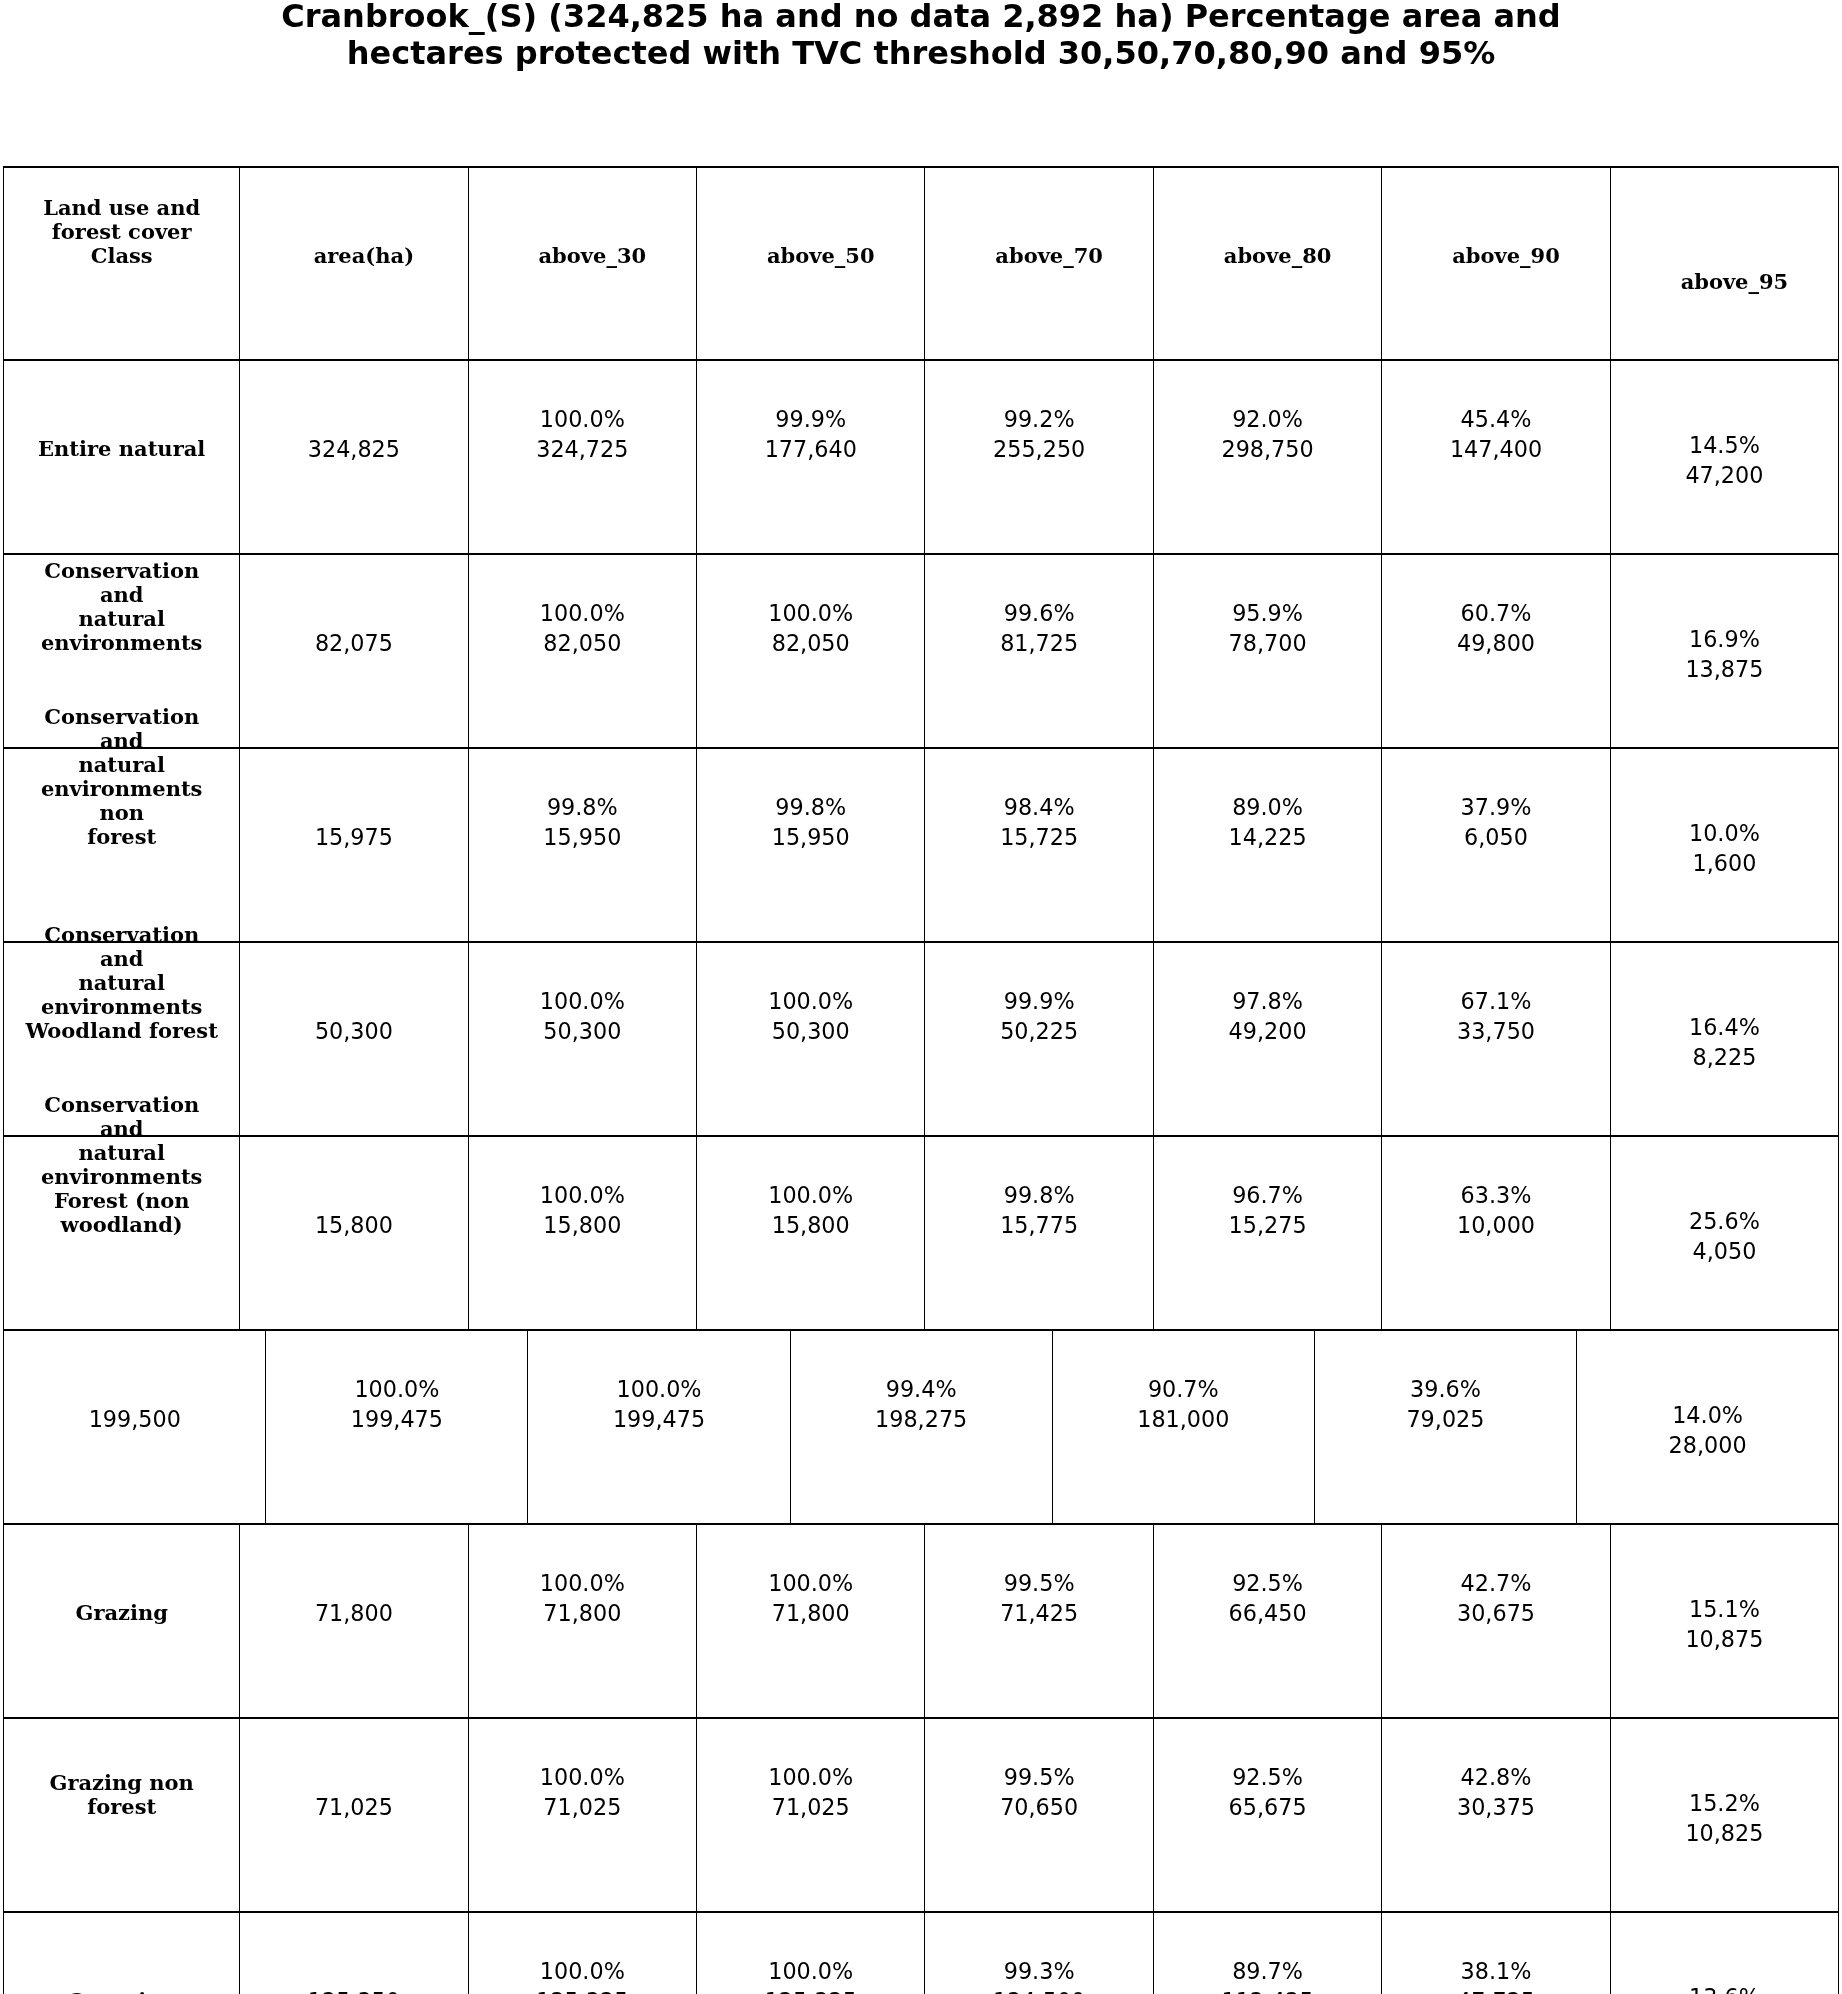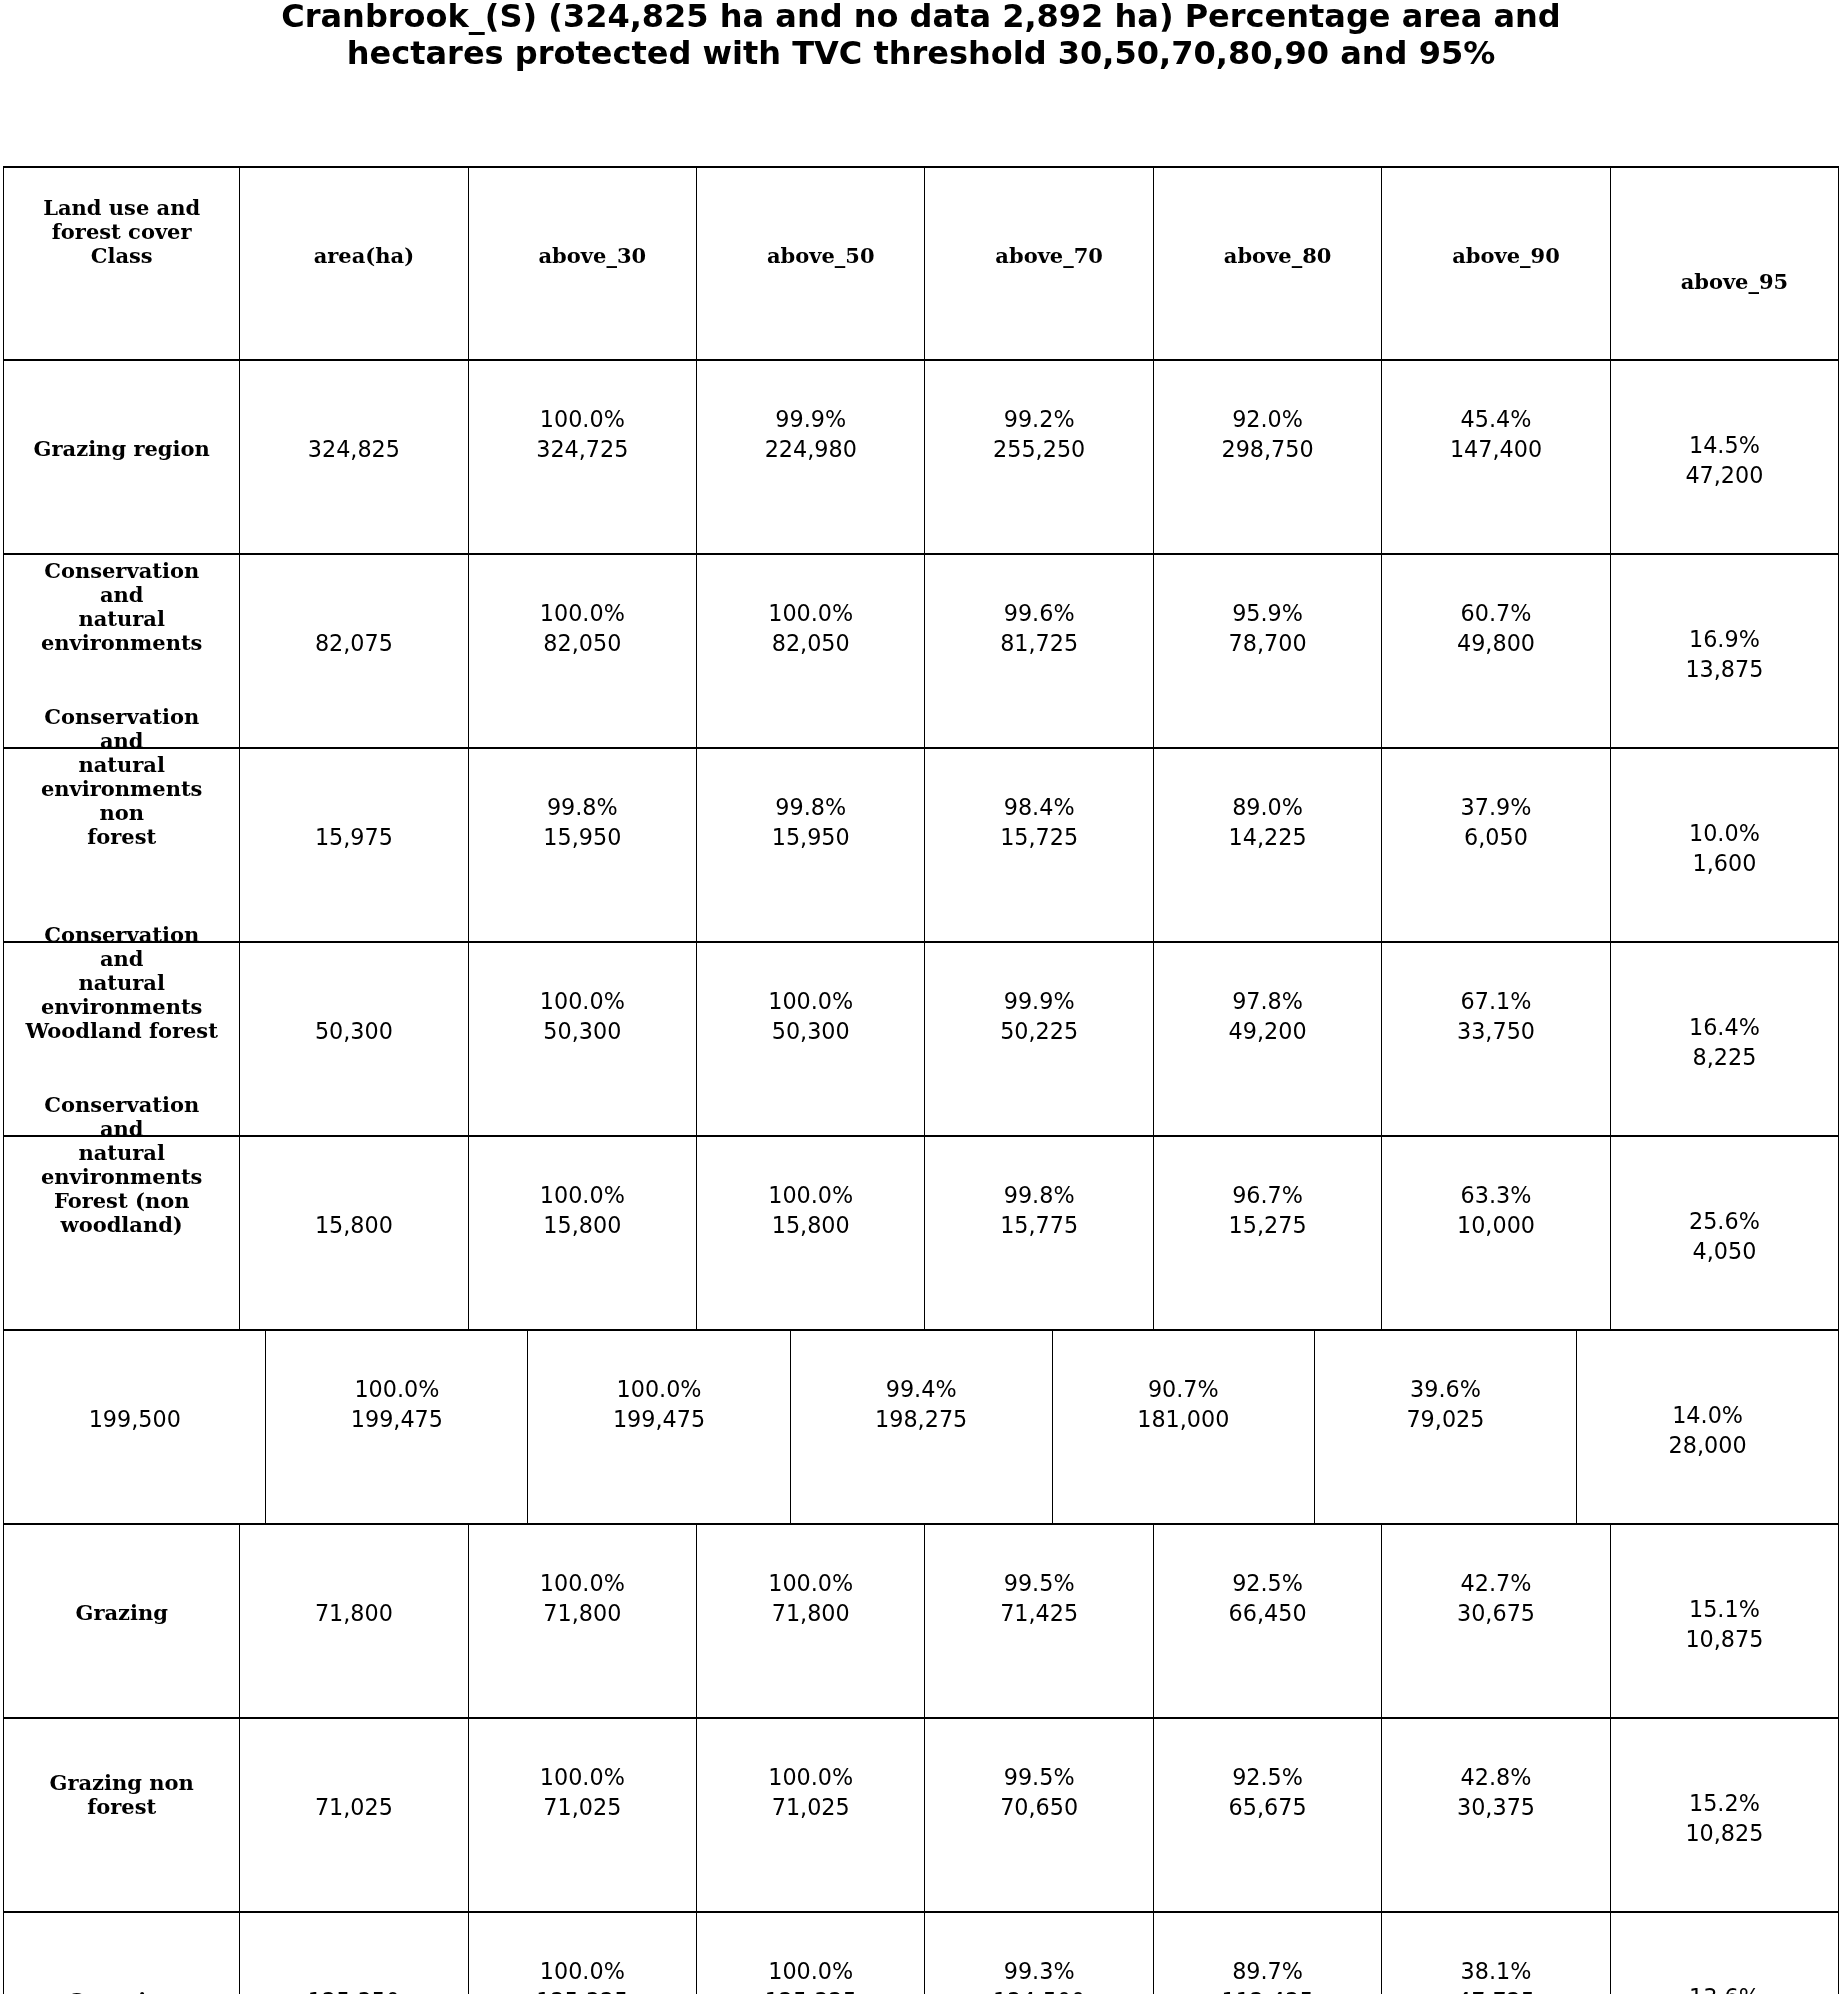--- a/index.html
+++ b/index.html
@@ -63,37 +63,37 @@
       <div class="cell">
           <div class="bx lblbx">above_90</div>
         </div>
       <div class="cell">
           <div class="bx lblbx">above_95</div>
         </div>
     </div>
 
     <div class="row r">
       <div class="cell lbl">
-          <div class="bx lblbx">Grazing region</div>
+          <div class="bx lblbx">Entire natural</div>
         </div>
       <div class="cell">
           <div class="bx databx">
             <div>324,825</div>
           </div>
         </div>
       <div class="cell">
           <div class="bx databx">
             <div>100.0%</div>
             <div>324,725</div>
           </div>
         </div>
       <div class="cell">
           <div class="bx databx">
             <div>99.9%</div>
-            <div>224,980</div>
+            <div>177,640</div>
           </div>
         </div>
       <div class="cell">
           <div class="bx databx">
             <div>99.2%</div>
             <div>255,250</div>
           </div>
         </div>
       <div class="cell">
           <div class="bx databx">

